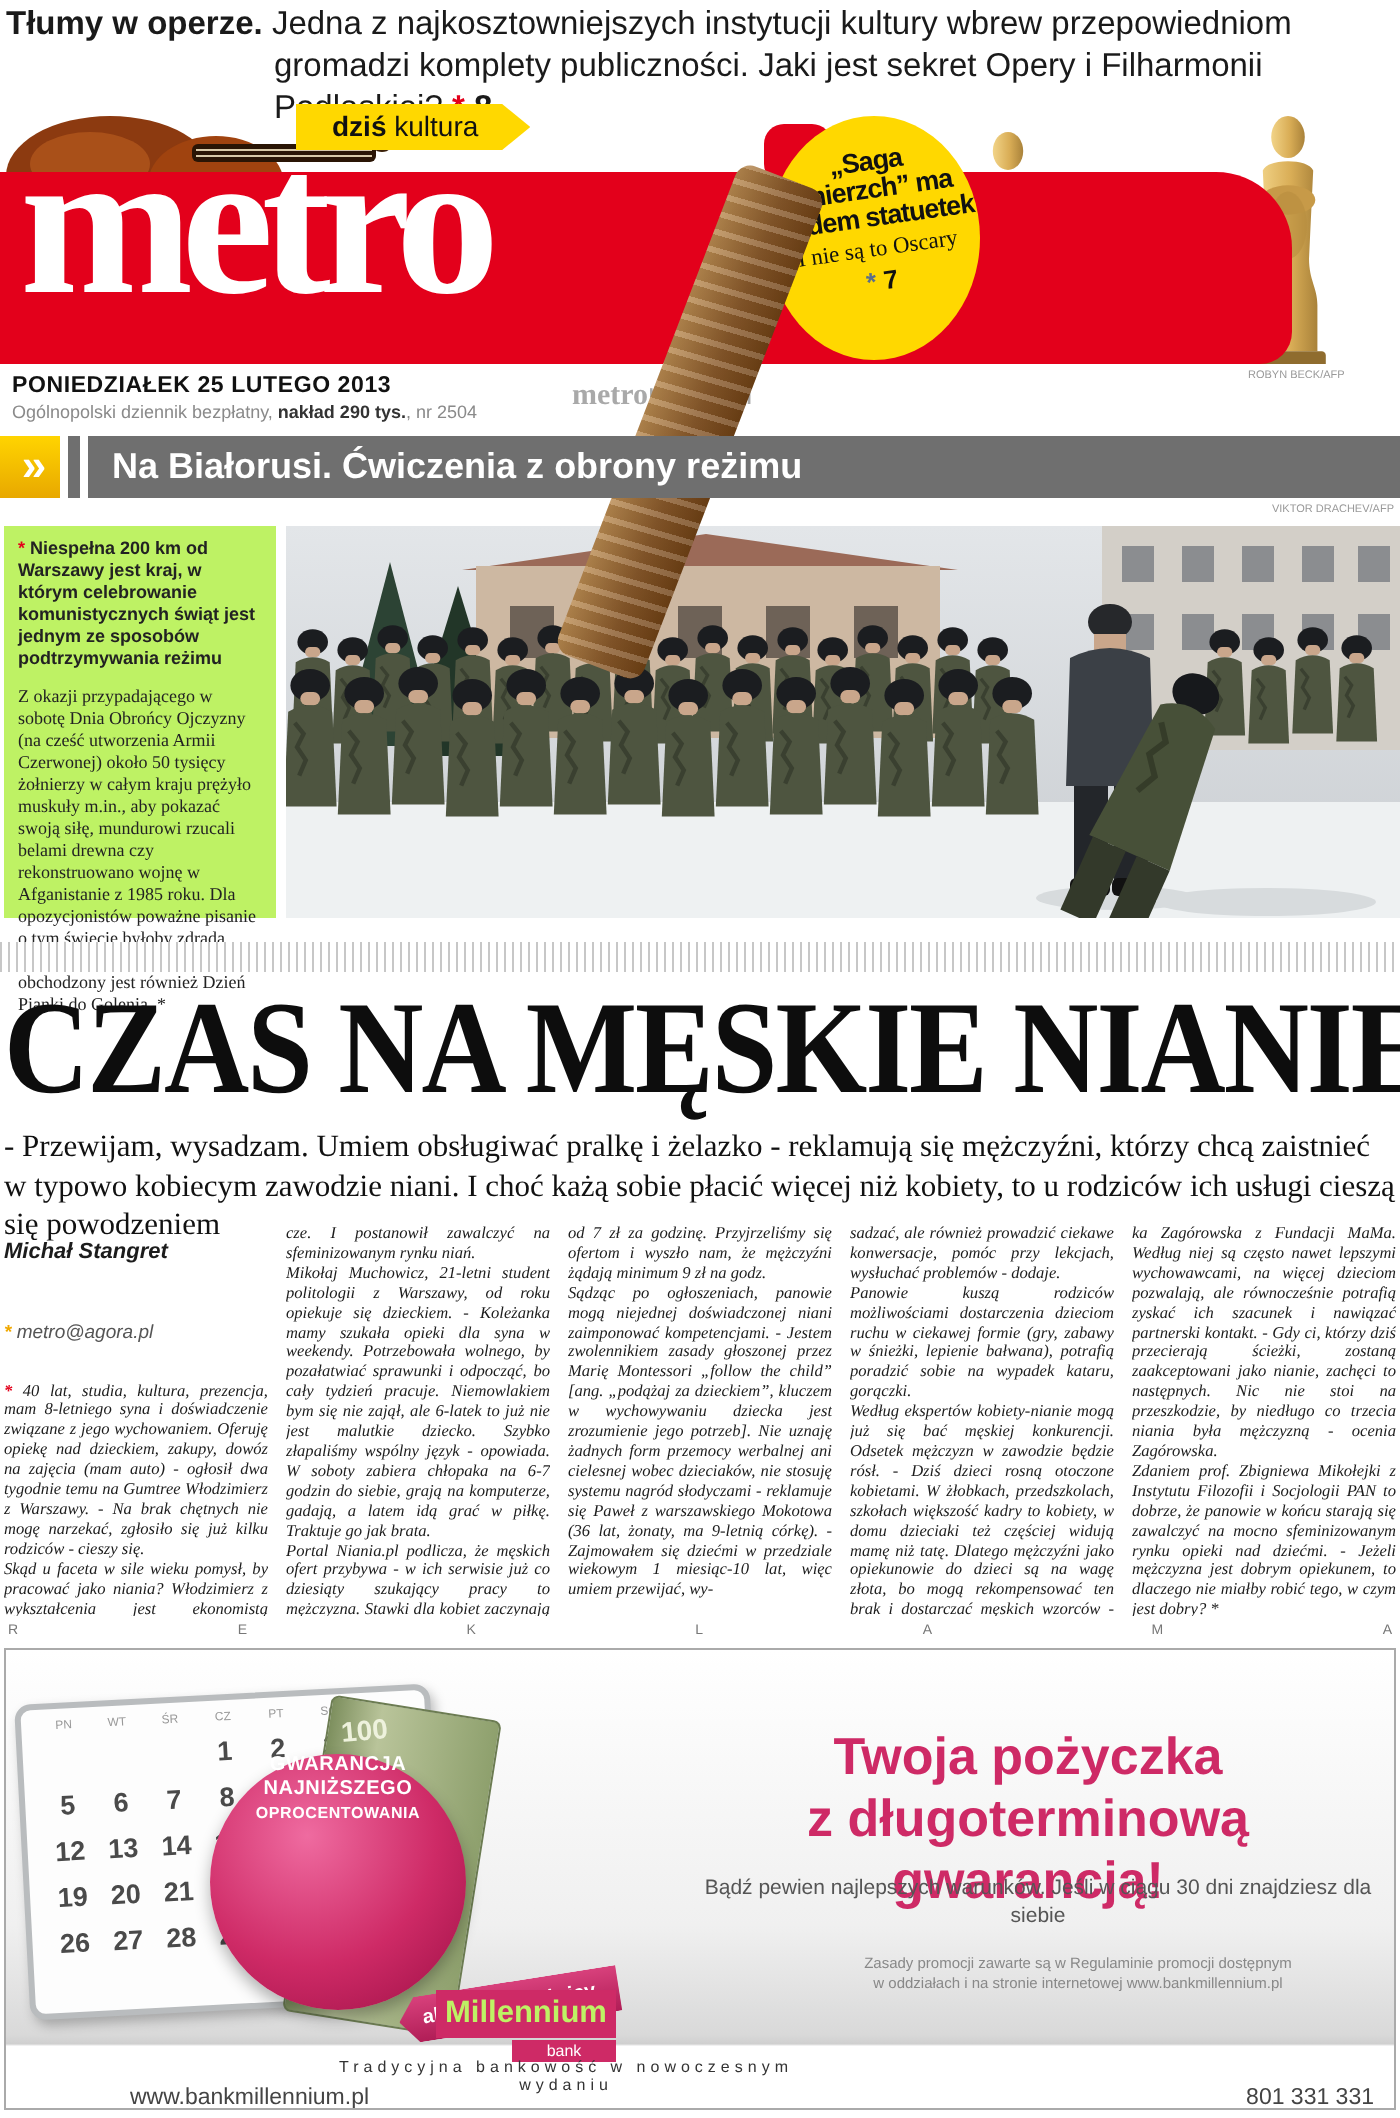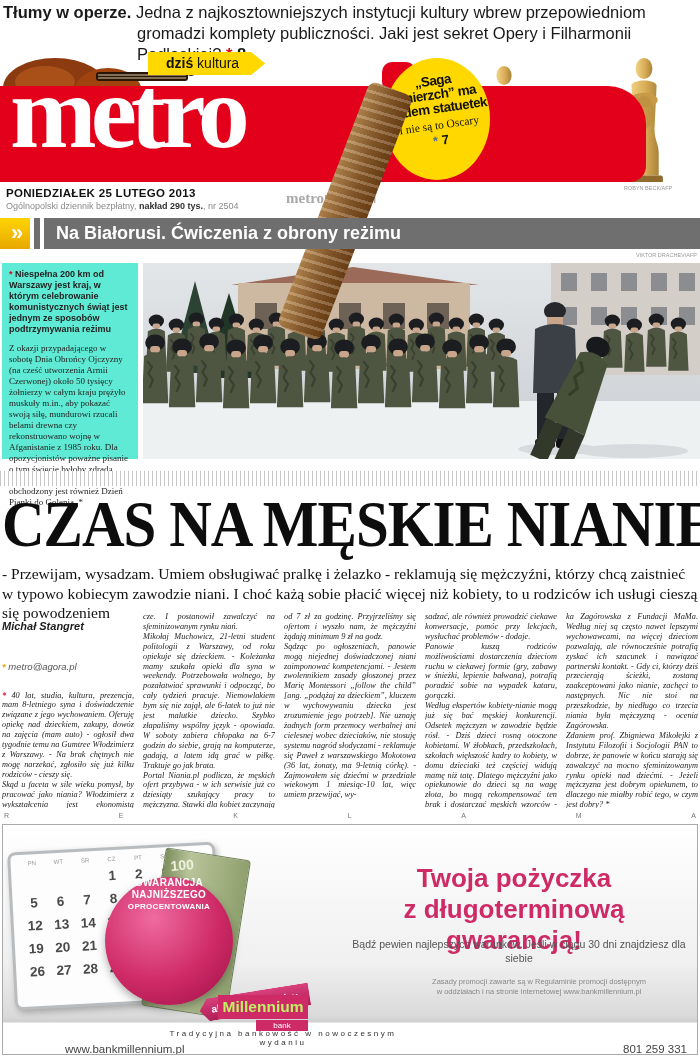--- a/index.html
+++ b/index.html
@@ -62,21 +62,21 @@
 
   
   .chev-box{position:absolute;left:0;top:218px;width:30px;height:31px;z-index:6;
             background:linear-gradient(180deg,#ffd400,#e8a800);color:#fff;font-weight:bold;
             font-size:22px;line-height:29px;text-align:center;letter-spacing:-4px;}
   .bar-sliver{position:absolute;left:34px;top:218px;width:6px;height:31px;background:#6f6f6f;z-index:6;}
   .section-bar{position:absolute;left:44px;top:218px;width:656px;height:31px;background:#6f6f6f;
                color:#fff;font-weight:bold;font-size:18px;line-height:31px;padding-left:12px;z-index:6;}
 
   
-  .sidebar{position:absolute;left:2px;top:263px;width:136px;height:196px;background:#5eead4;
+  .sidebar{position:absolute;left:2px;top:263px;width:136px;height:196px;background:#bef264;
            padding:6px 7px;}
   .sb-lead{font-size:9px;font-weight:bold;line-height:11px;color:#222;}
   .sb-body{font-family:"Liberation Serif",serif;font-size:9px;line-height:11px;margin-top:8px;color:#222;}
   .photo{position:absolute;left:143px;top:263px;width:557px;height:196px;}
 
   
   .stripes{position:absolute;left:0;top:471px;width:700px;height:15px;
            background:repeating-linear-gradient(90deg,#c7c7c7 0 1px,#fff 1px 4px);}
   .headline{position:absolute;left:2px;top:488px;width:698px;font-family:"Liberation Serif",serif;
             font-weight:bold;font-size:59px;line-height:64px;letter-spacing:-1px;white-space:nowrap;
@@ -423,16 +423,16 @@
       <div data-name="ad-legal-line1">Zasady promocji zawarte są w Regulaminie promocji dostępnym</div>
       <div data-name="ad-legal-line2">w oddziałach i na stronie internetowej www.bankmillennium.pl</div>
     </div>
 
     <div class="mill-logo" data-name="millennium-logo">
       <div class="mill-main" data-name="millennium-logo-text">Millennium</div>
       <div class="mill-sub" data-name="millennium-logo-bank">bank</div>
     </div>
     <div class="mill-tag" data-name="millennium-tagline">Tradycyjna bankowość w nowoczesnym wydaniu</div>
     <div class="ad-url" data-name="millennium-url">www.bankmillennium.pl</div>
-    <div class="ad-phone" data-name="millennium-phone">801 259 331</div>
+    <div class="ad-phone" data-name="millennium-phone">801 331 331</div>
   </div>
 
 </div>
 
 </body></html>

